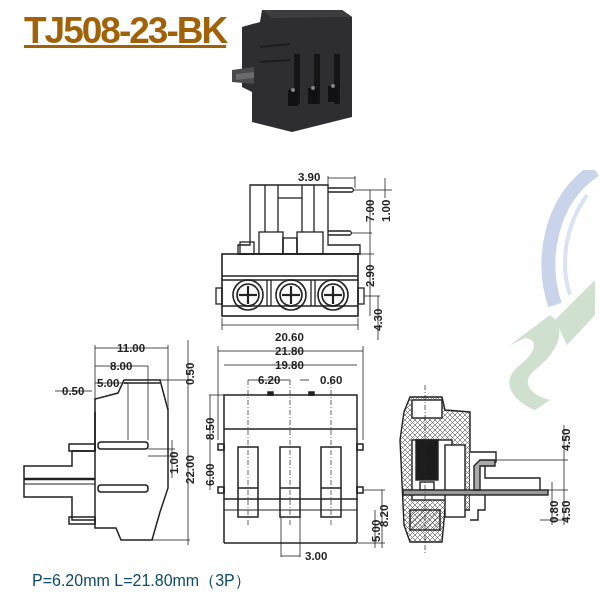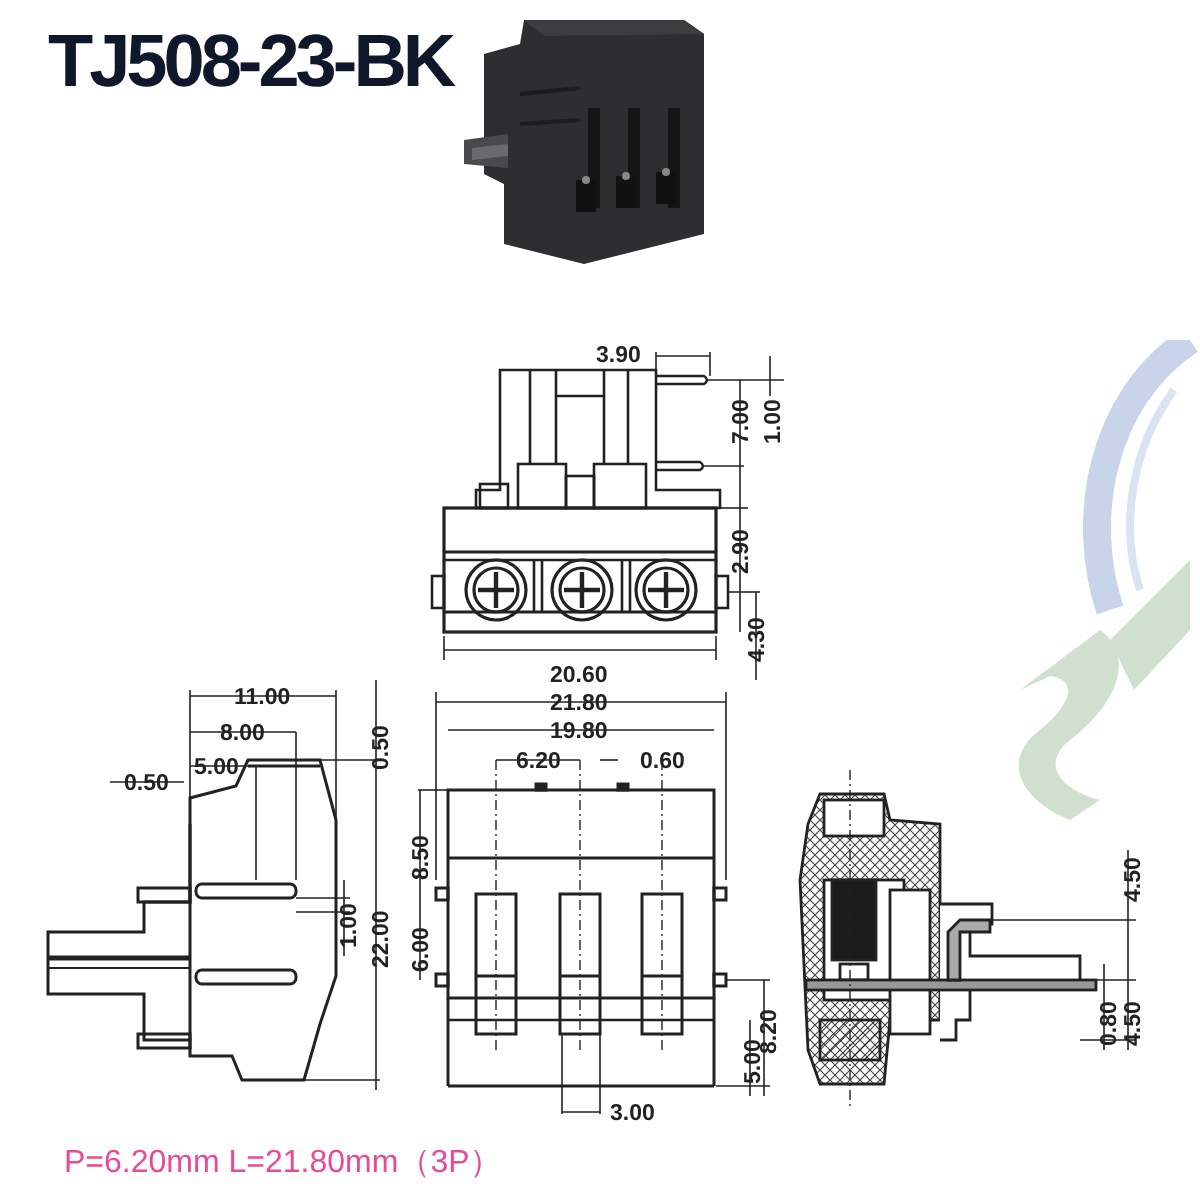--- a/index.html
+++ b/index.html
@@ -1,21 +1,21 @@
 <!DOCTYPE html>
 <html><head>
 <meta charset="utf-8">
 <style>
   html,body{margin:0;padding:0;background:#fff;}
   body{width:600px;height:600px;position:relative;overflow:hidden;font-family:"Liberation Sans",sans-serif;}
-  .title{position:absolute;left:24px;top:10px;font-size:37px;font-weight:bold;color:#0f172a;letter-spacing:-2px;font-family:"Liberation Sans",sans-serif;}
+  .title{position:absolute;left:24px;top:10px;font-size:37px;font-weight:bold;color:#a16207;letter-spacing:-2px;font-family:"Liberation Sans",sans-serif;text-decoration:underline;}
   .photo{position:absolute;left:232px;top:2px;}
   svg.draw{position:absolute;left:0;top:0;}
   .dim{font-family:"Liberation Sans",sans-serif;font-size:11.5px;fill:#222;font-weight:bold;}
-  .footer{position:absolute;left:32px;top:571px;font-size:16px;color:#ec4899;font-family:"Liberation Sans",sans-serif;}
+  .footer{position:absolute;left:32px;top:571px;font-size:16px;color:#0c4a6e;font-family:"Liberation Sans",sans-serif;}
   .wm{position:absolute;left:495px;top:170px;}
 </style>
 </head>
 <body>
 
 <div class="title">TJ508-23-BK</div>
 
 <svg class="photo" width="120" height="135" viewBox="0 0 120 135">
   <polygon points="10,25 28,20 30,8 110,8 120,15 120,115 60,130 20,120 20,90 10,85" fill="#2e2e30"></polygon>
   <polygon points="30,8 110,8 120,15 40,16" fill="#3d3d40"></polygon>

